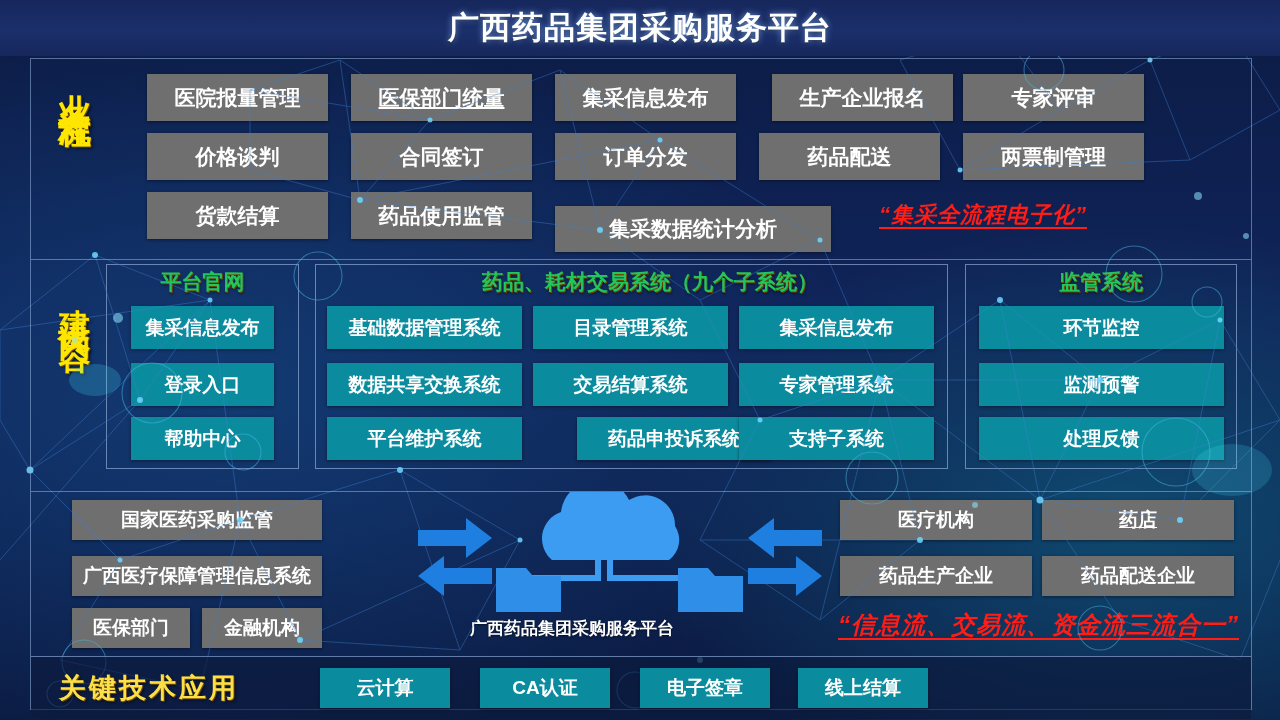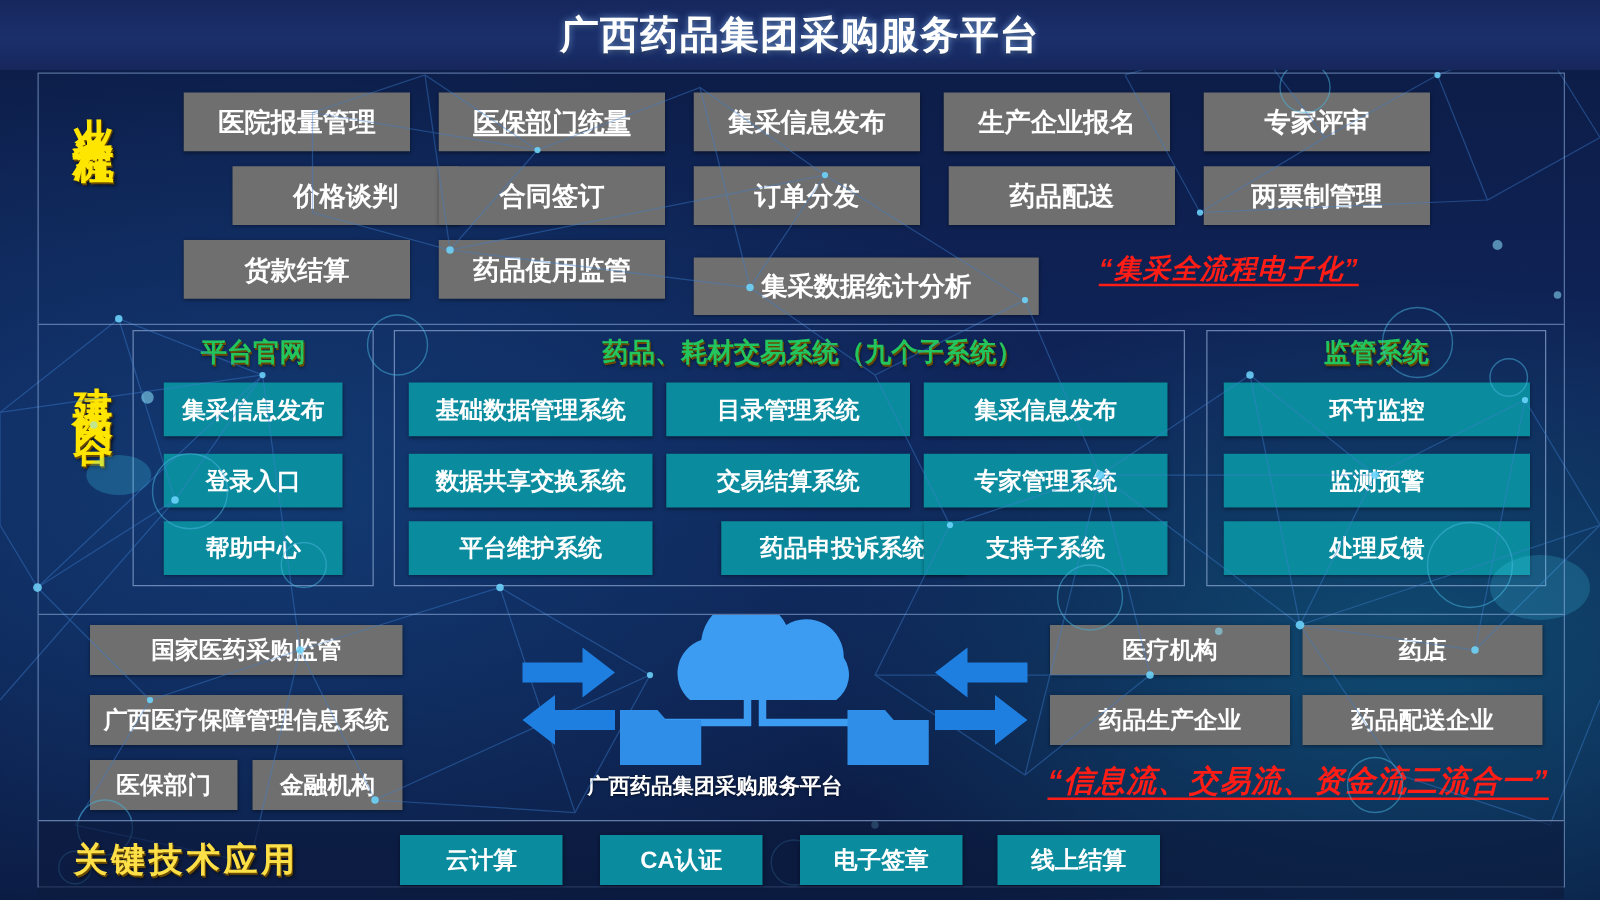--- a/index.html
+++ b/index.html
@@ -227,28 +227,28 @@
 
 <div class="gbox" style="left:147px; top:74px; width:181px; height:47px; font-size:21px;">
     <span>医院报量管理</span>
   </div>
 <div class="gbox" style="left:351px; top:74px; width:181px; height:47px; font-size:21px;text-decoration:underline;">
     <span>医保部门统量</span>
   </div>
 <div class="gbox" style="left:555px; top:74px; width:181px; height:47px; font-size:21px;">
     <span>集采信息发布</span>
   </div>
-<div class="gbox" style="left:755px; top:74px; width:181px; height:47px; font-size:21px;">
+<div class="gbox" style="left:772px; top:74px; width:181px; height:47px; font-size:21px;">
     <span>生产企业报名</span>
   </div>
 <div class="gbox" style="left:963px; top:74px; width:181px; height:47px; font-size:21px;">
     <span>专家评审</span>
   </div>
 
-<div class="gbox" style="left:147px; top:133px; width:181px; height:47px; font-size:21px;margin-left:39px;">
+<div class="gbox" style="left:147px; top:133px; width:181px; height:47px; font-size:21px;">
     <span>价格谈判</span>
   </div>
 <div class="gbox" style="left:351px; top:133px; width:181px; height:47px; font-size:21px;">
     <span>合同签订</span>
   </div>
 <div class="gbox" style="left:555px; top:133px; width:181px; height:47px; font-size:21px;">
     <span>订单分发</span>
   </div>
 <div class="gbox" style="left:759px; top:133px; width:181px; height:47px; font-size:21px;">
     <span>药品配送</span>

